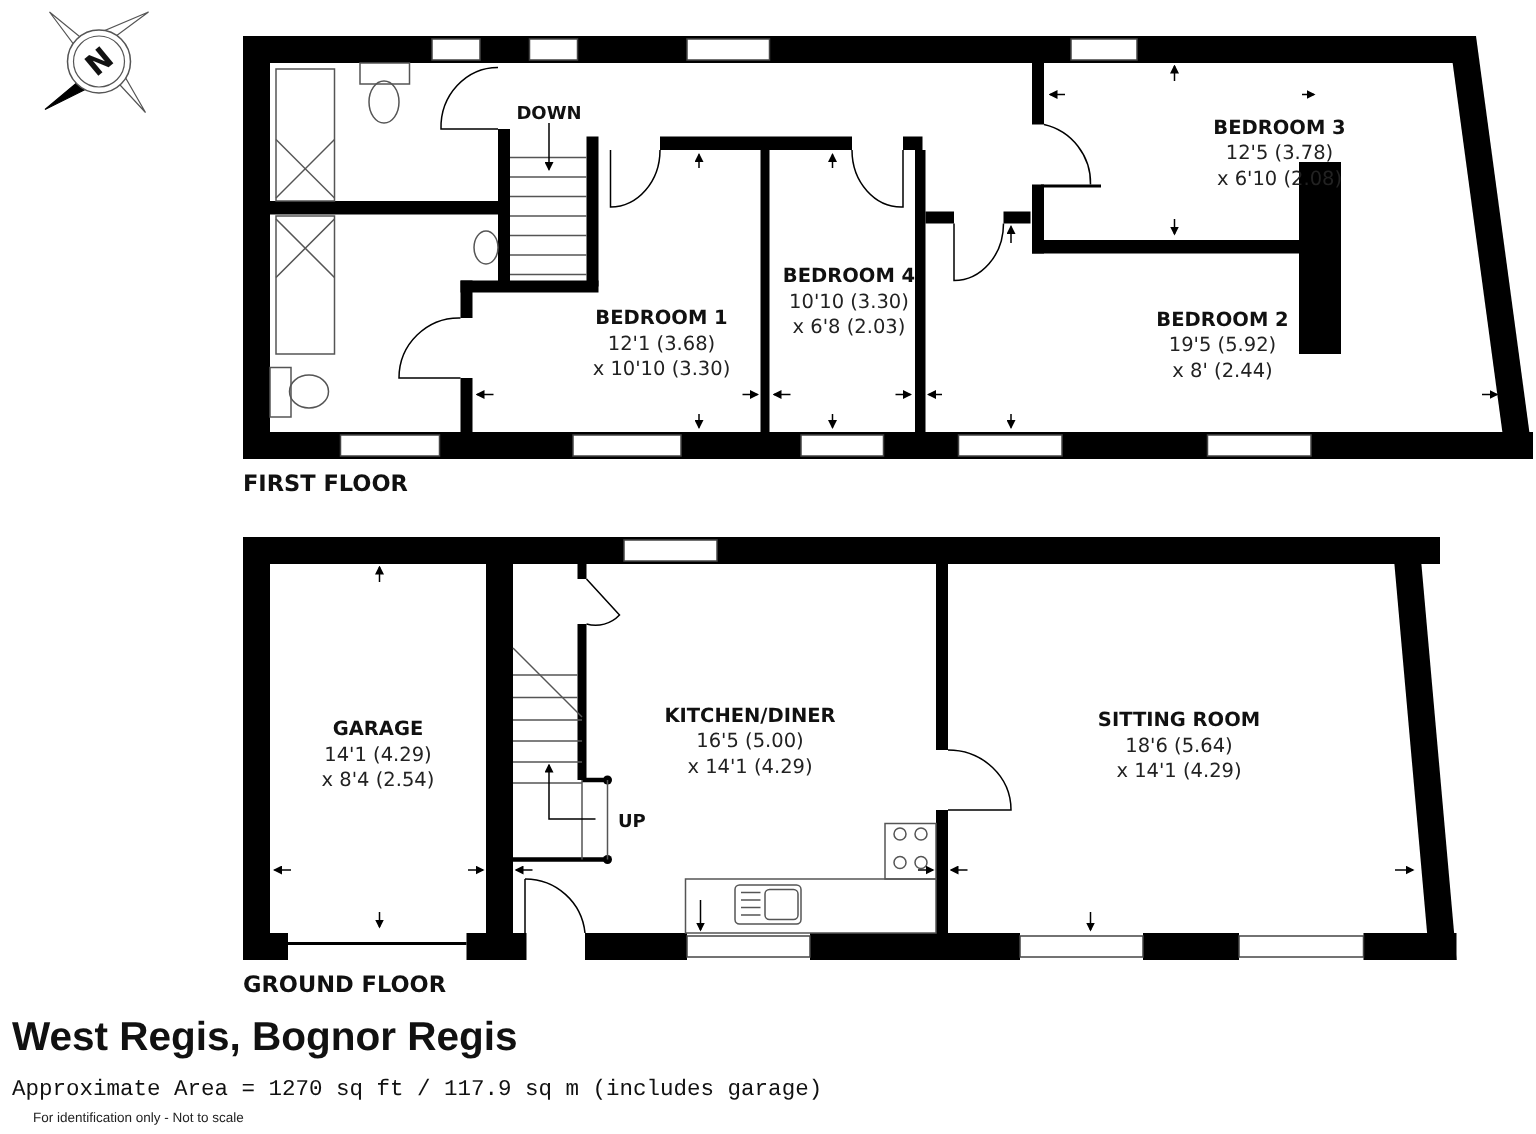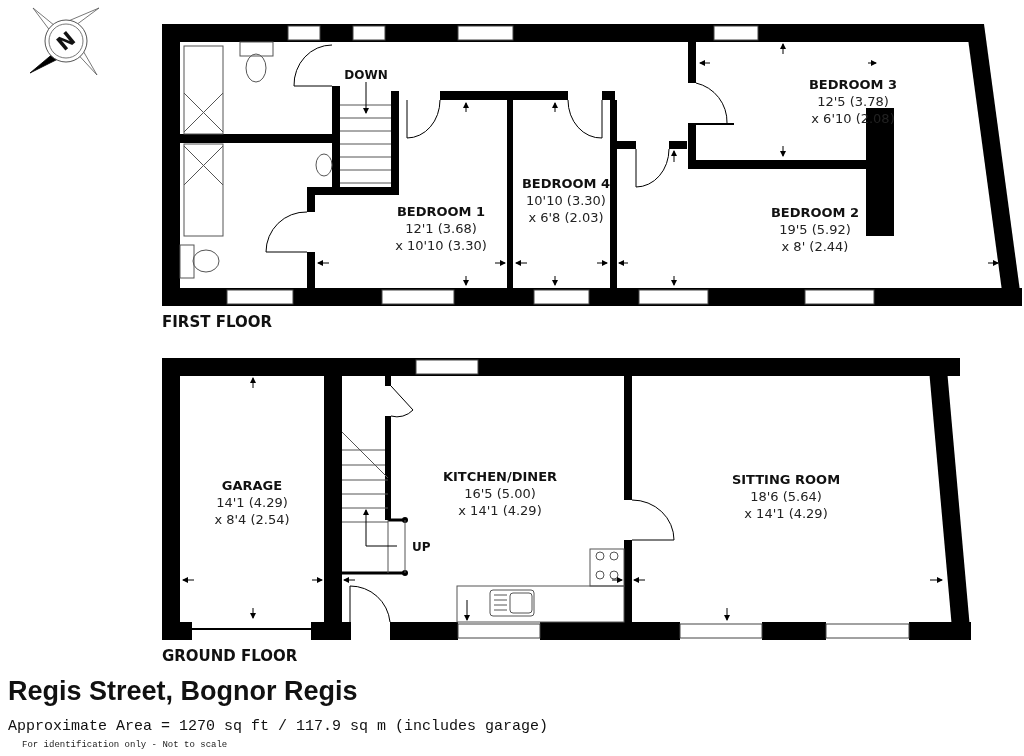--- a/index.html
+++ b/index.html
@@ -9,21 +9,21 @@
     .room-dim { font-family: "DejaVu Sans", sans-serif; font-size: 13px; fill: #222; }
     .floor-label { font-family: "DejaVu Sans", sans-serif; font-weight: bold; font-size: 15px; fill: #111; }
     .stair-label { font-family: "DejaVu Sans", sans-serif; font-weight: bold; font-size: 12px; fill: #111; }
     .wall { fill: #000; }
     .thin { stroke: #000; stroke-width: 1; fill: none; }
     .thin-g { stroke: #555; stroke-width: 1; fill: none; }
     .win { fill: #fff; stroke: #444; stroke-width: 1; }
     .footer { position: absolute; left: 8px; }
     .title { top: 676px; font-family: "Liberation Sans", sans-serif; font-weight: bold; font-size: 27px; color: #111; }
     .area { top: 718px; font-family: Liberation Mono, monospace; font-size: 15px; color: #111; }
-    .note { top: 740px; font-family: Liberation Mono, monospace; font-size: 9px; color: #222; padding-left: 14px; }
+    .note { top: 740px; font-family: Liberation Sans, sans-serif; font-size: 9px; color: #222; padding-left: 14px; }
   </style>
 </head>
 <body>
 
 <svg id="plan" width="1024" height="680" viewBox="0 0 1024 680" xmlns="http://www.w3.org/2000/svg">
   <defs>
     <marker id="ah" viewBox="0 0 6 6" refX="5" refY="3" markerWidth="6" markerHeight="6" orient="auto">
       <path d="M0,0 L6,3 L0,6 z" fill="#000"></path>
     </marker>
   </defs>
@@ -241,15 +241,15 @@
     </g>
     <g>
       <text class="room-name" x="786" y="484" text-anchor="middle">SITTING ROOM</text>
       <text class="room-dim" x="786" y="501" text-anchor="middle">18'6 (5.64)</text>
       <text class="room-dim" x="786" y="518" text-anchor="middle">x 14'1 (4.29)</text>
     </g>
     <text class="floor-label" x="162" y="661">GROUND FLOOR</text>
   </g>
 </svg>
 
-<div class="footer title">Regis Street, Bognor Regis</div>
+<div class="footer title">West Regis, Bognor Regis</div>
 <div class="footer area">Approximate Area = 1270 sq ft / 117.9 sq m (includes garage)</div>
 <div class="footer note">For identification only - Not to scale</div>
 
 </body></html>

